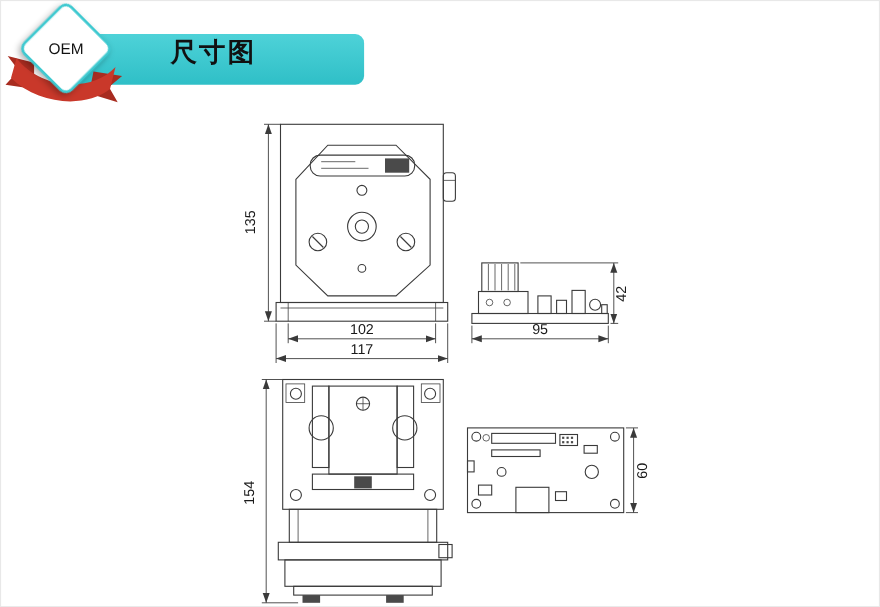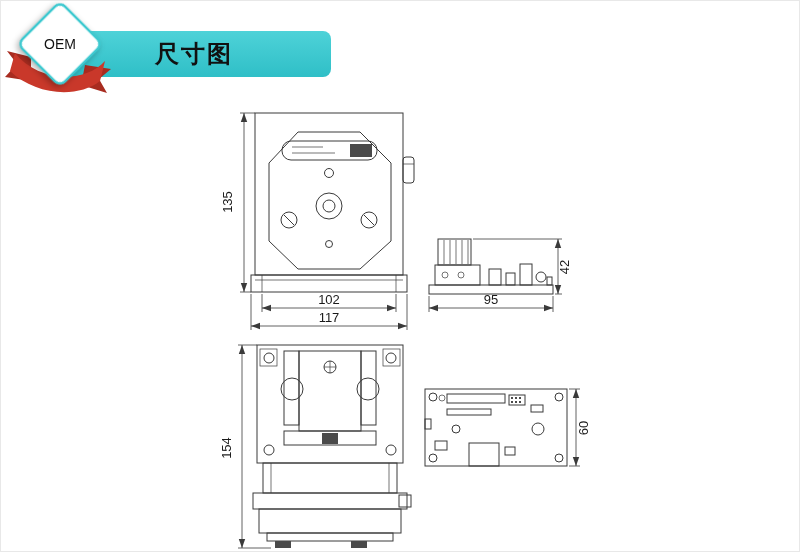--- a/index.html
+++ b/index.html
@@ -6,21 +6,21 @@
   .page {
     position:relative; width:800px; height:552px;
     background:#fff; overflow:hidden;
     font-family:"Liberation Sans", sans-serif;
     box-sizing:border-box; border:1px solid #e8e8e8;
   }
   .header-bar {
     position:absolute; left:56px; top:30px; width:274px; height:46px;
     background:linear-gradient(#4ed2d8,#2fbfc7);
     border-radius:8px;
-    display:flex; align-items:center; justify-content:center;
+    display:flex; justify-content:center;
   }
   .header-title {
     font-size:24px; font-weight:bold; color:#111; letter-spacing:2px;
   }
   .badge-svg { position:absolute; left:0; top:0; }
   .diamond { filter:drop-shadow(0 3px 3px rgba(0,0,0,0.30)); }
   .badge-label { font-size:14px; fill:#111; }
   .drawings { position:absolute; left:0; top:0; }
   .ln   { fill:none; stroke:#3a3a3a; stroke-width:1; }
   .lnt  { fill:none; stroke:#3a3a3a; stroke-width:0.7; }

